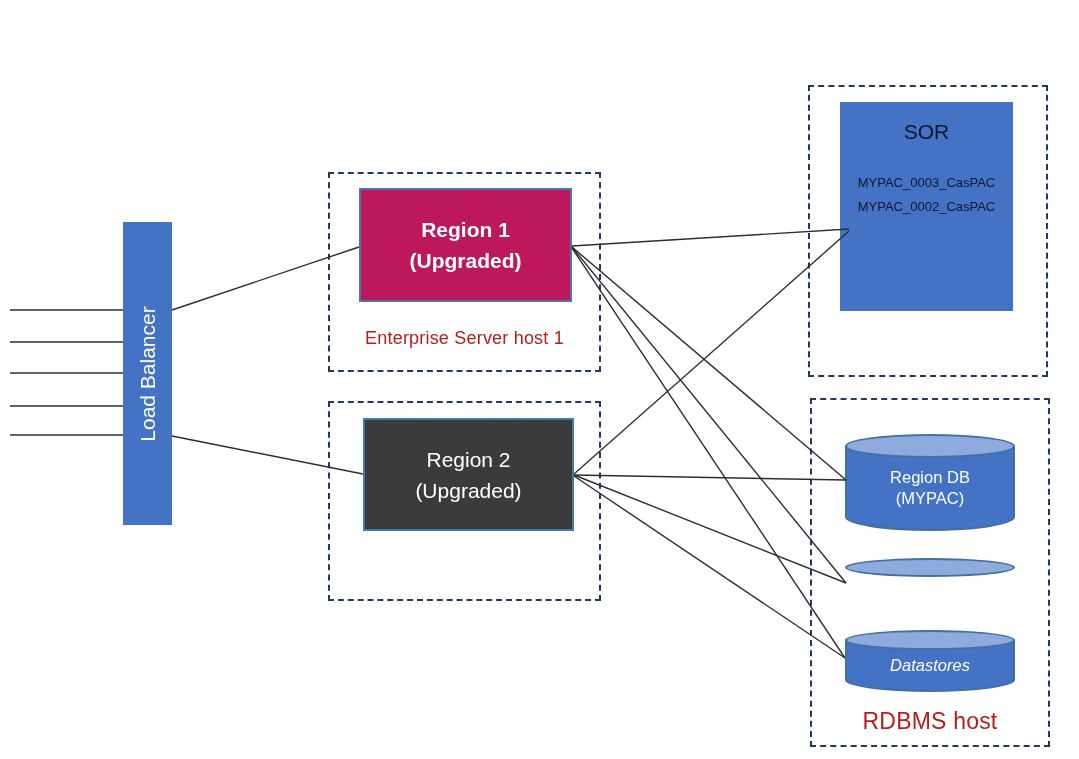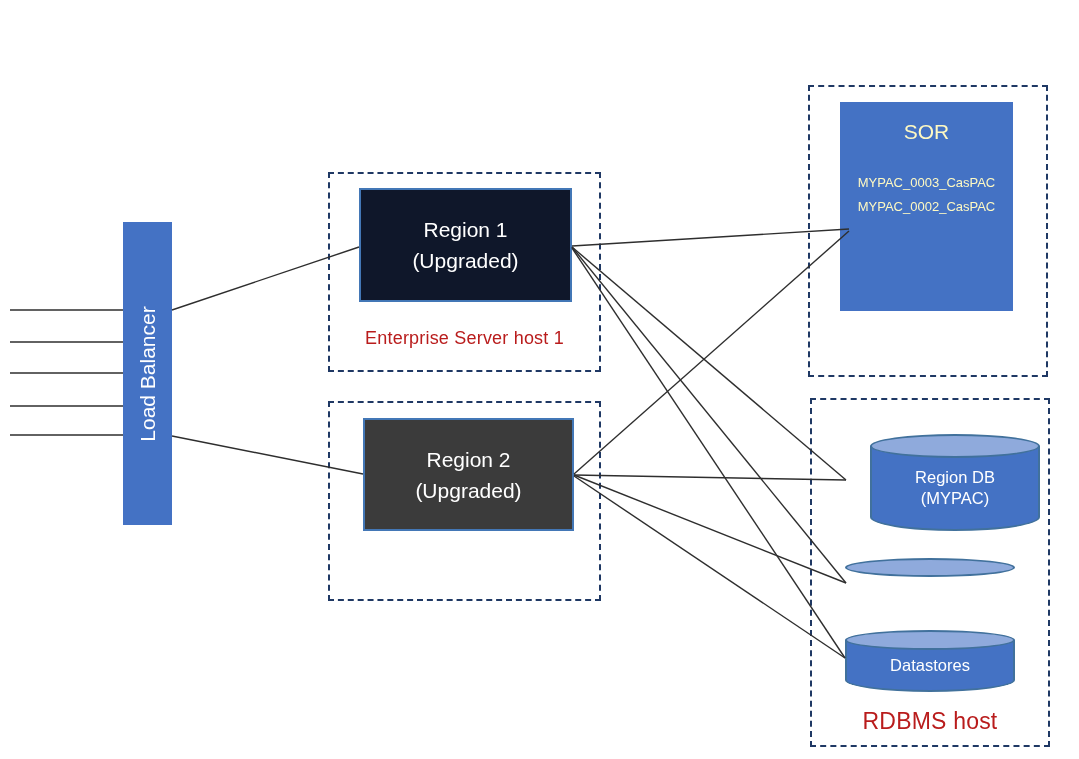--- a/index.html
+++ b/index.html
@@ -34,47 +34,47 @@
     font-size:21px;
   }
 
   
   .region-box {
     position:absolute; z-index:2;
     display:flex; flex-direction:column; align-items:center; justify-content:center;
     color:#ffffff; font-size:21px; line-height:31px; text-align:center;
     border:2.5px solid #4377B6;
   }
-  .region-box.r1 { left:359px; top:188px; width:213px; height:114px; background:#0f172a; }
+  .region-box.r1 { left:359px; top:188px; width:213px; height:114px; background:#be185d;font-weight:bold; }
   .region-box.r2 { left:363px; top:418px; width:211px; height:113px; background:#3B3B3B; }
 
   
   .sor-box {
     position:absolute; left:840px; top:102px; width:173px; height:209px;
-    background:#4472C4; z-index:2; color:#fef9c3; text-align:center;
+    background:#4472C4; z-index:2; color:#0f172a; text-align:center;
     padding-top:14px;
   }
   .sor-box .title { font-size:21px; line-height:31px; }
   .sor-box .pac { font-size:13px; line-height:16px; }
   .sor-box .pac.first { margin-top:28px; }
   .sor-box .pac.second { margin-top:8px; }
 
   
   .cylinder { position:absolute; left:845px; width:170px; z-index:2; }
   .cyl-top {
     position:absolute; left:0; right:0; top:0; border-radius:50%;
     background:#8FAADC; border:2px solid #41719C; z-index:2;
   }
   .cyl-body {
     position:absolute; left:0; right:0; bottom:0;
     background:#4472C4; border:2px solid #41719C; border-top:none;
     display:flex; flex-direction:column; align-items:center; justify-content:center;
     color:#ffffff; font-size:16.5px; line-height:21px; text-align:center; z-index:1;
   }
-  .cyl.region-db   { top:434px; height:97px;margin-left:25px; }
+  .cyl.region-db   { top:434px; height:97px; }
   .cyl.cross-db    { top:558px; height:57px; }
   .cyl.datastores  { top:630px; height:62px; }
 </style>
 </head>
 <body>
 
 <div class="canvas">
 
   <svg class="connectors" viewBox="0 0 1079 759" xmlns="http://www.w3.org/2000/svg">
 
@@ -129,21 +129,21 @@
     <div class="cyl-body" style="top:12px; border-radius:0 0 50% 50% / 0 0 14px 14px;">
       <span>Region DB</span>
       <span>(MYPAC)</span>
     </div>
   </div>
 
   <div class="cylinder cyl cross-db" style="top:558px; height:57px;">
     <div class="cyl-top" style="height:19px;"></div>
   </div>
 
-  <div class="cylinder cyl datastores" style="top:630px; height:62px;">
+  <div class="cylinder cyl datastores" style="top:630px; height:62px;font-style:italic;">
     <div class="cyl-top" style="height:20px;"></div>
     <div class="cyl-body" style="top:10px; border-radius:0 0 50% 50% / 0 0 12px 12px;">
       <span>Datastores</span>
     </div>
   </div>
 
   <div class="host-label big" style="left:810px; top:708px; width:240px;">RDBMS host</div>
 
 </div>
 

